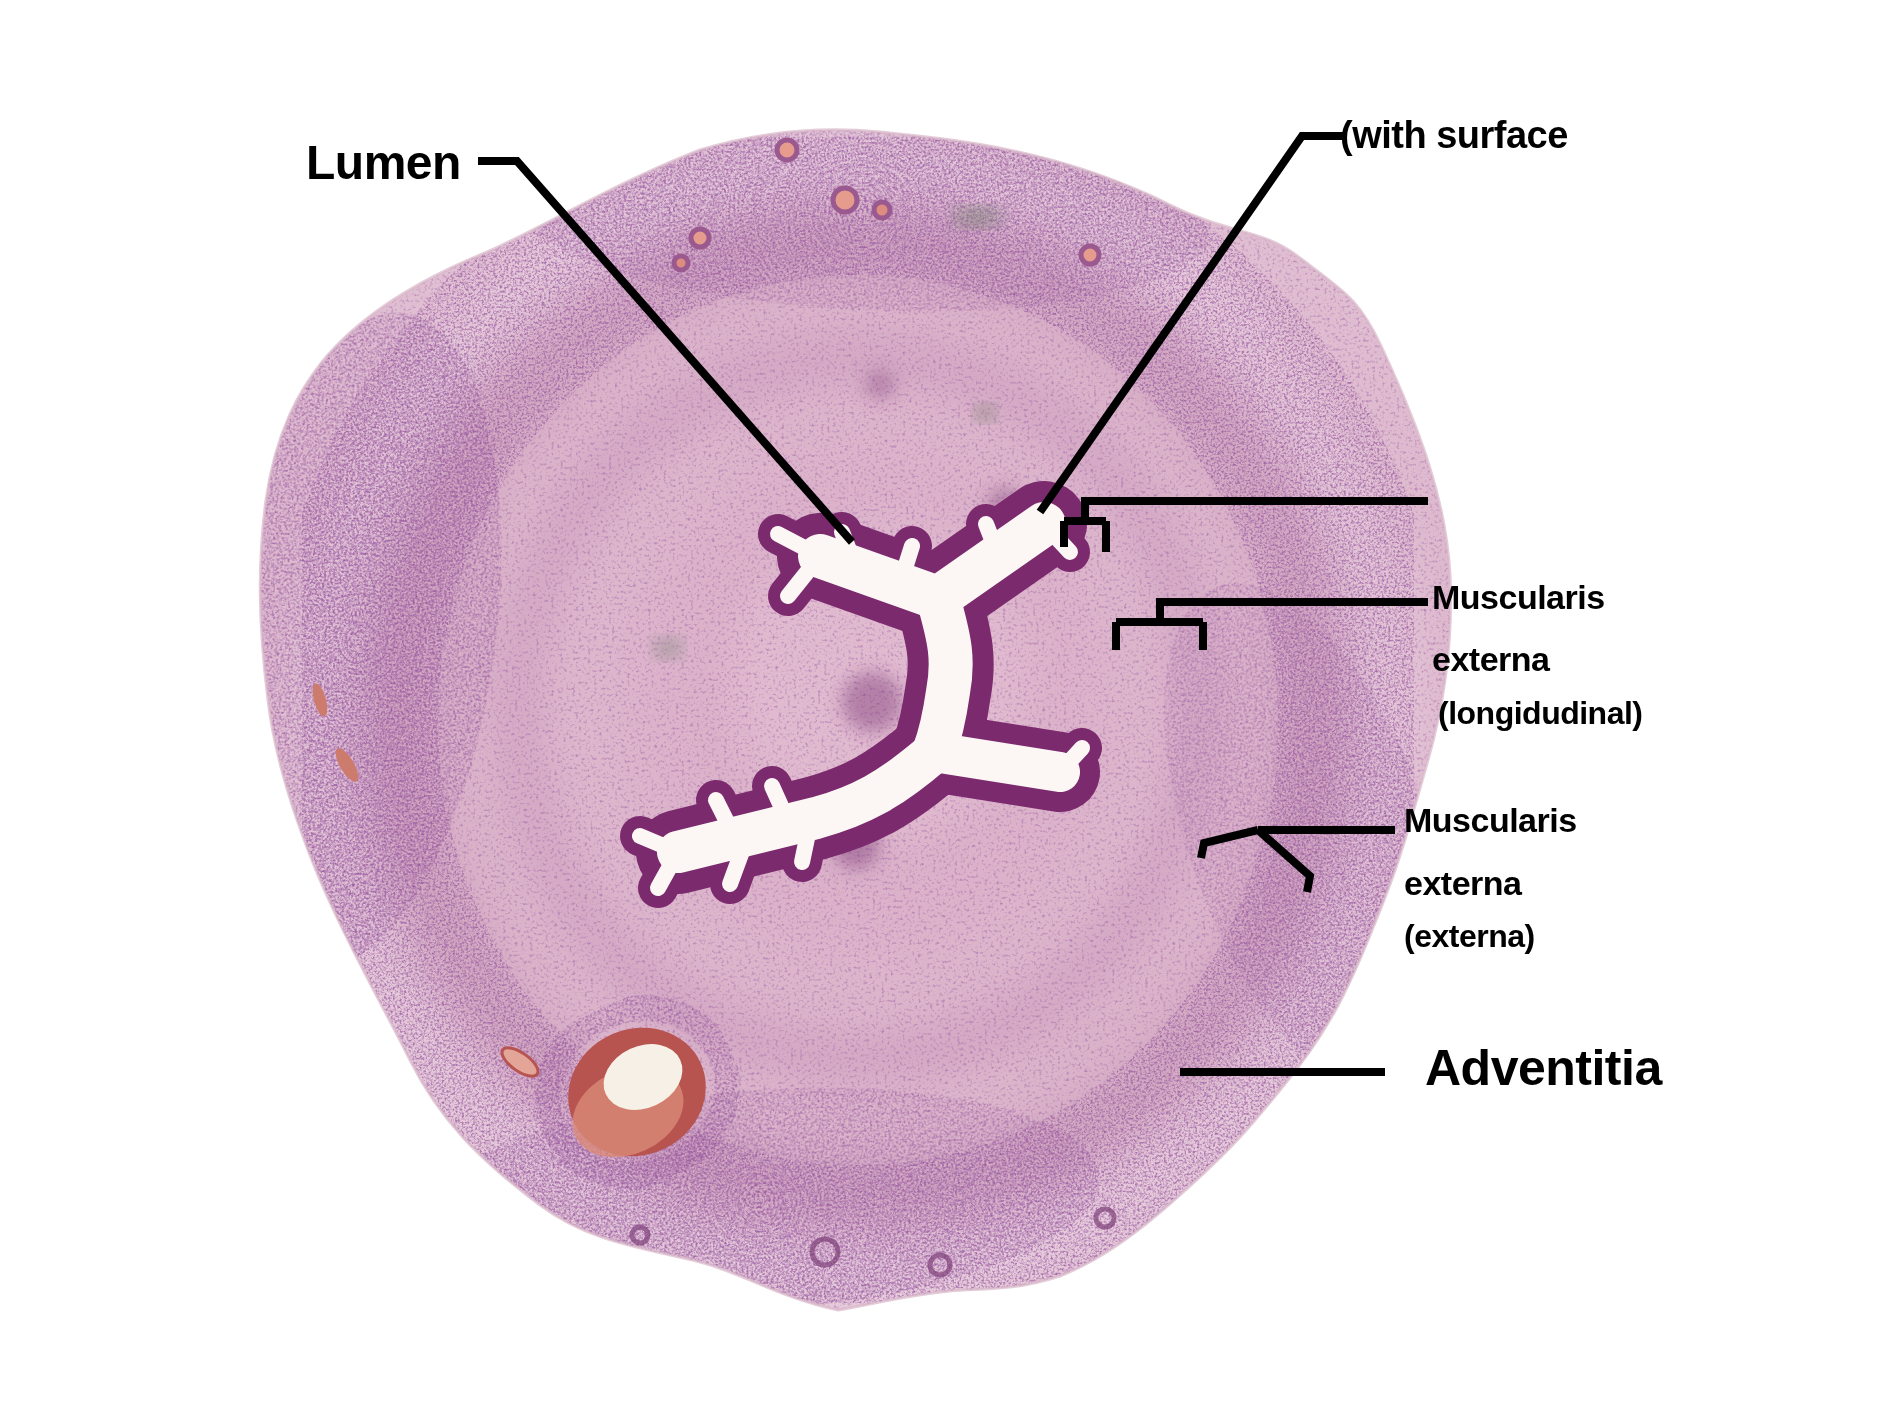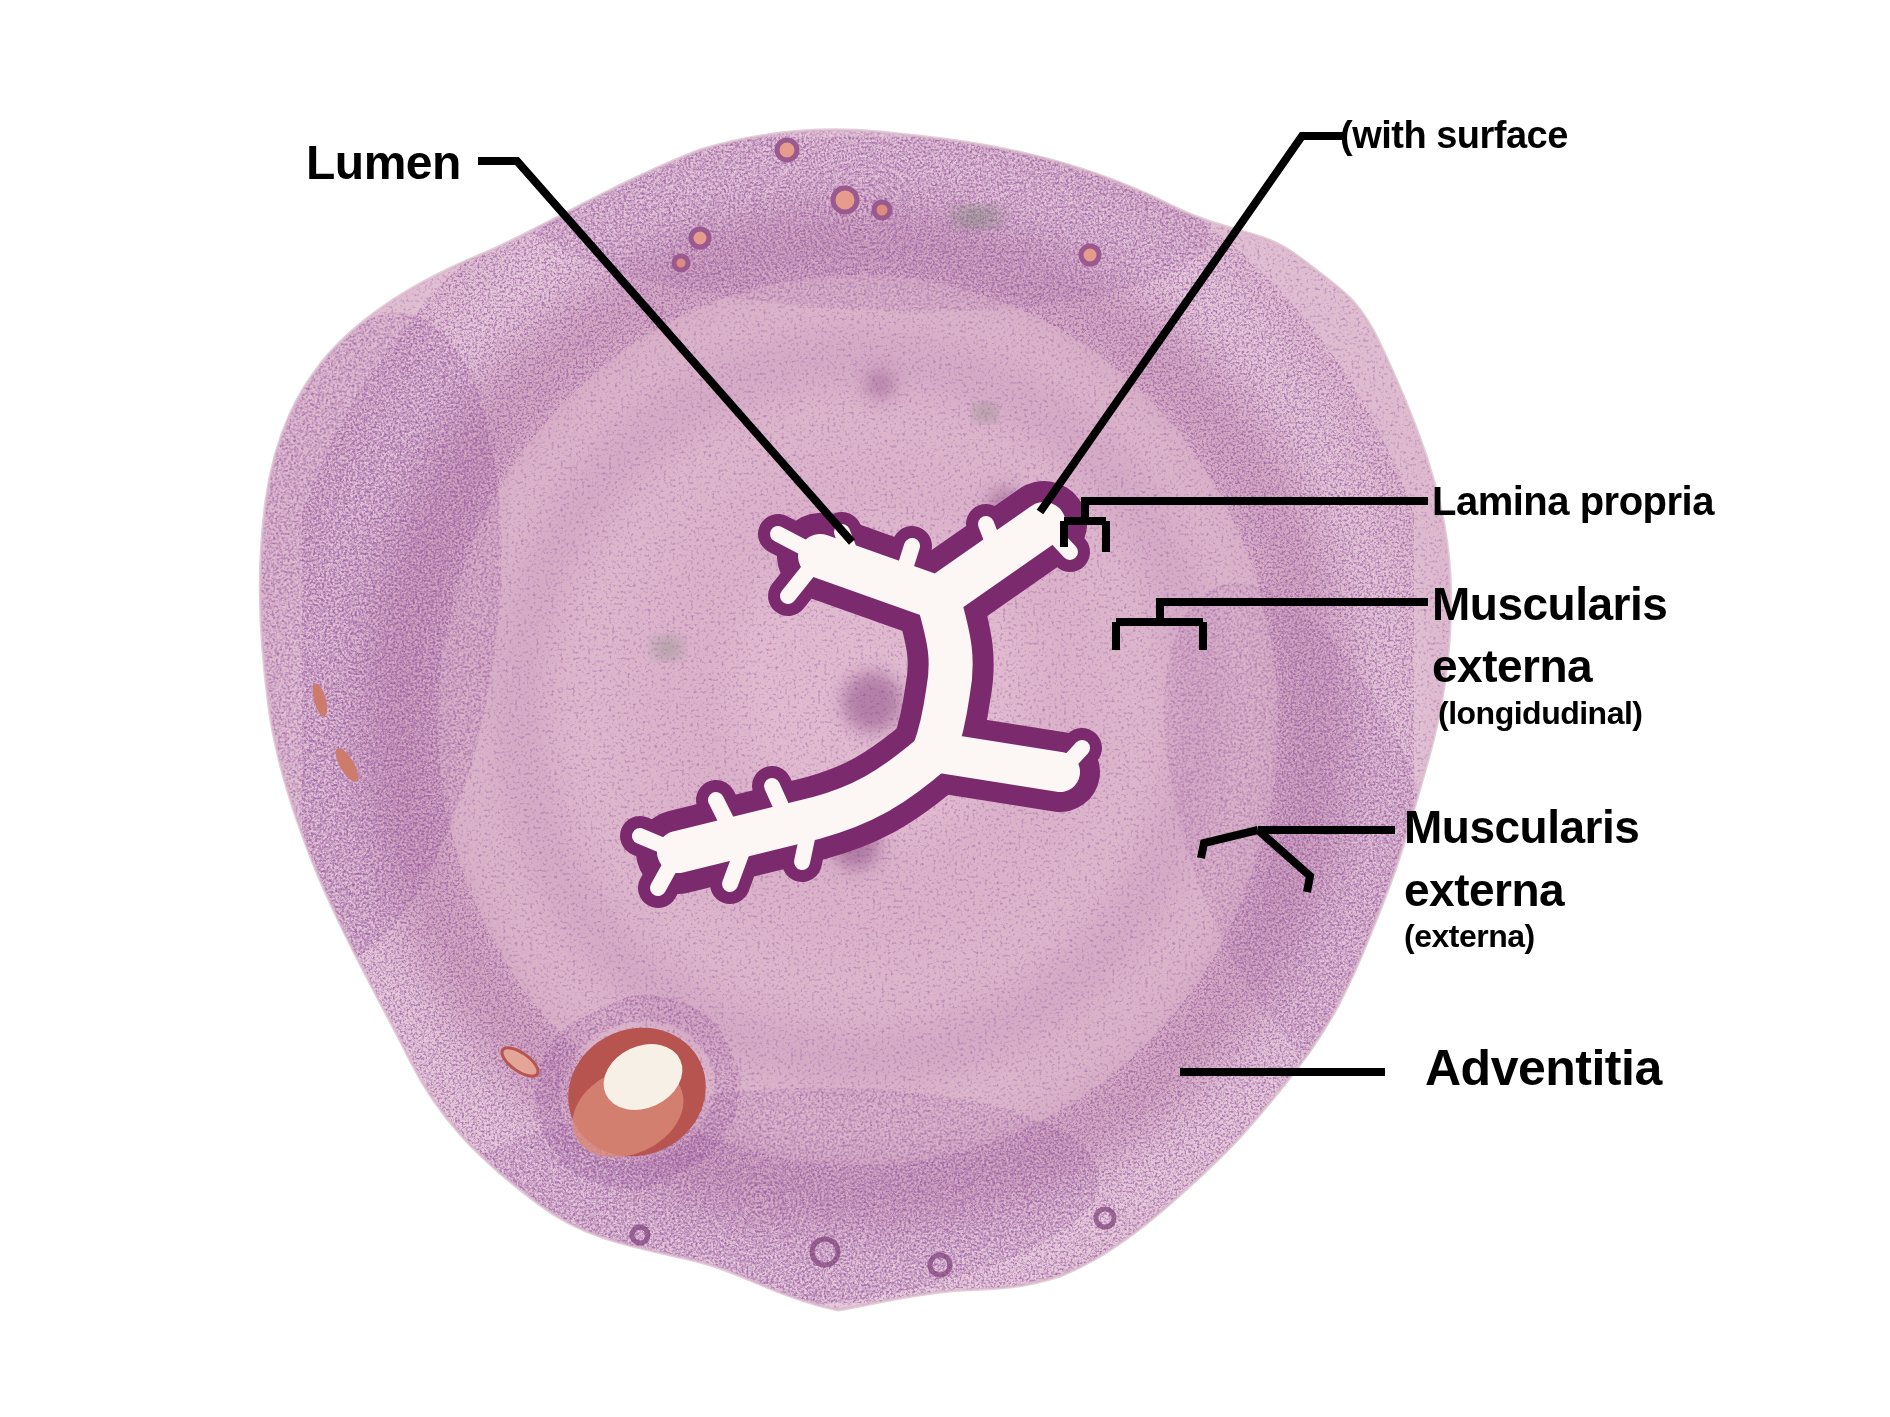--- a/index.html
+++ b/index.html
@@ -7,21 +7,21 @@
     position:relative;width:1890px;height:1377px;background:#ffffff;
     font-family:"Liberation Sans",sans-serif;overflow:hidden;
   }
   .micro{position:absolute;left:0;top:0;width:1890px;height:1417px;}
   .lbl{
     position:absolute;color:#000;font-weight:700;line-height:1.05;
     white-space:nowrap;letter-spacing:-0.5px;
   }
   .f48{font-size:48px;}
   .f50{font-size:50px;margin-left:34px;}
-  .f46{font-size:46px;}
+  .f46{font-size:34px;}
   .f40{font-size:40px;}
   .f38{font-size:38px;line-height:1.32;}
   .f36{font-size:32px;}
   .leaders{position:absolute;left:0;top:0;width:1890px;height:1417px;pointer-events:none;}
 </style>
 </head>
 <body>
 
 <div class="stage">
 
@@ -197,21 +197,20 @@
       <path d="M 1385,1072 L 1180,1072"></path>
     </g>
   </svg>
 
   <div class="lbl f48" style="left:306px;top:138px;">Lumen</div>
 
   <div class="lbl" style="left:1340px;top:110px;">
     <div class="f38">(with surface</div>
   </div>
 
-  <div class="lbl f40" style="left:1432px;top:480px;">Lamina propria</div>
 
   <div class="lbl f46" style="left:1432px;top:580px;">Muscularis</div>
   <div class="lbl f46" style="left:1432px;top:642px;">externa</div>
   <div class="lbl f36" style="left:1438px;top:697px;">(longidudinal)</div>
 
   <div class="lbl f46" style="left:1404px;top:803px;">Muscularis</div>
   <div class="lbl f46" style="left:1404px;top:866px;">externa</div>
   <div class="lbl f36" style="left:1404px;top:920px;">(externa)</div>
 
   <div class="lbl f50" style="left:1391px;top:1042px;">Adventitia</div>

